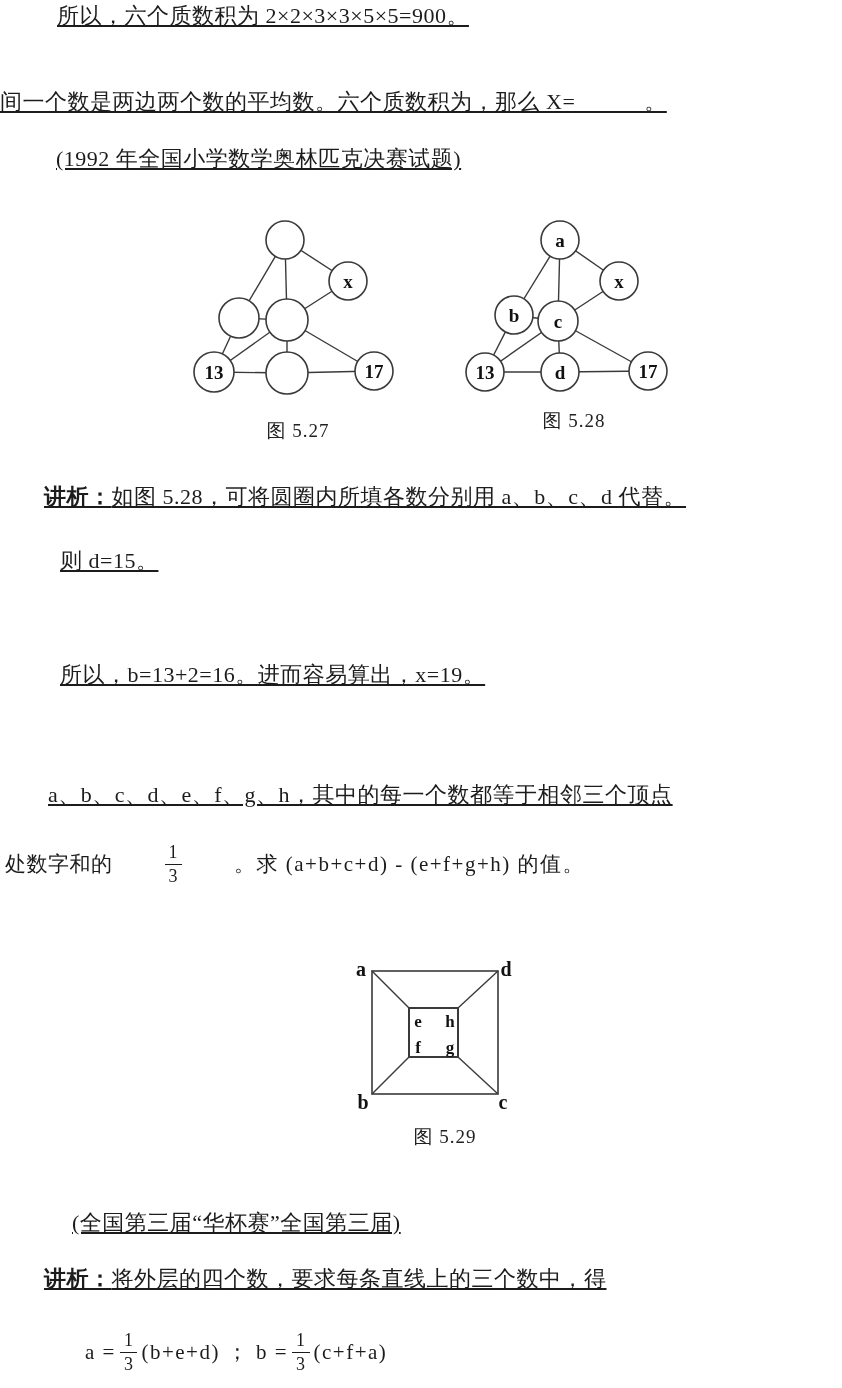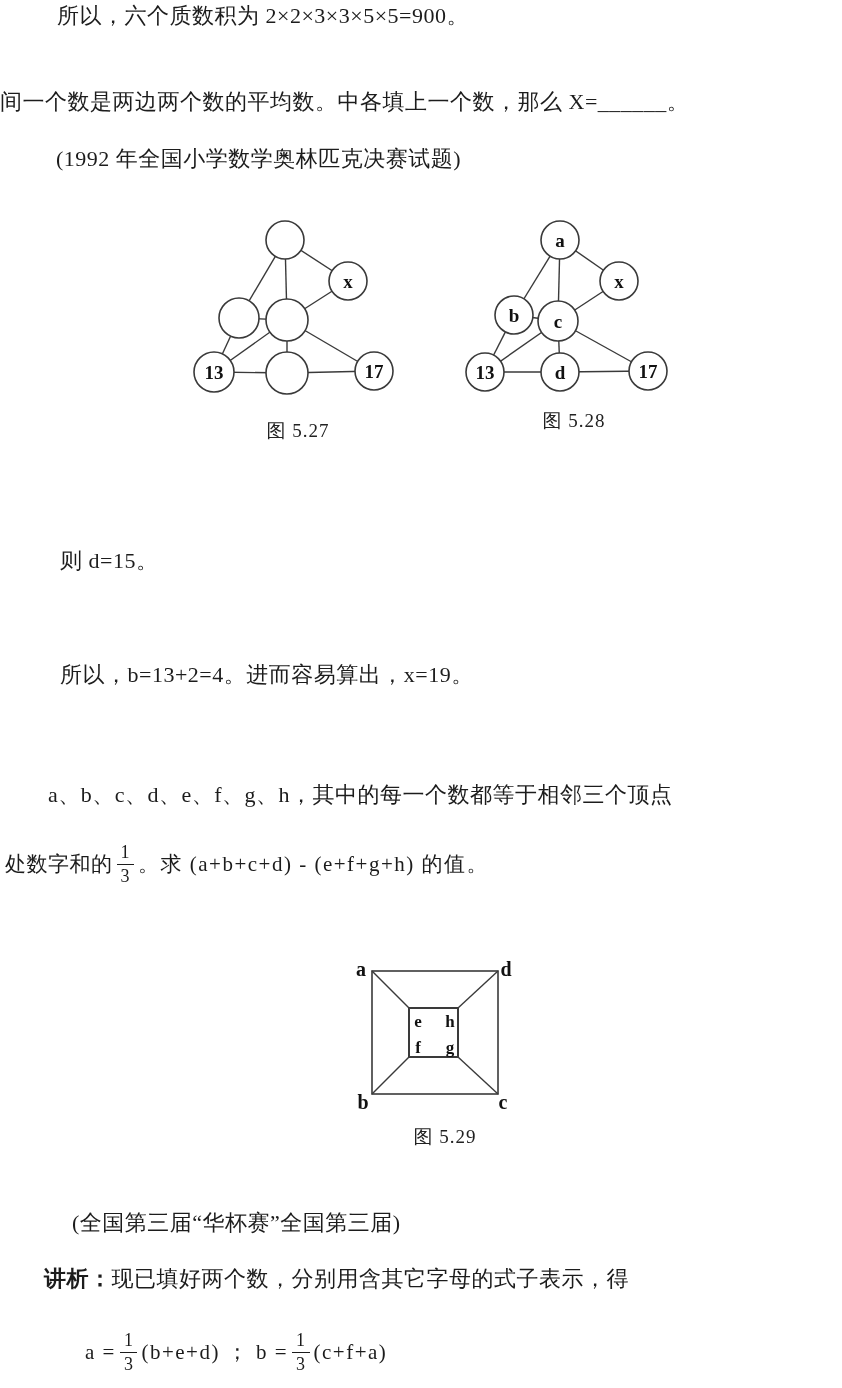--- a/index.html
+++ b/index.html
@@ -10,20 +10,21 @@
     font-family:"Liberation Serif","DejaVu Serif",serif;
     color:#1c1c1c;
     overflow:hidden;
   }
   .tline{
     position:absolute;
     font-size:22px;
     line-height:26px;
     white-space:nowrap;
     letter-spacing:0.5px;
+    text-decoration:underline;
   }
   .blabel{font-weight:bold;}
   .mathline{
     position:absolute;
     display:flex;
     align-items:center;
     font-size:21px;
     white-space:nowrap;
     letter-spacing:0.5px;
   }
@@ -61,21 +62,21 @@
     font-weight:bold;font-size:17px;fill:#111;text-anchor:middle;
   }
 </style>
 </head>
 <body>
 
 <div id="page">
 
   <div class="tline" style="left:57px;top:3px;">所以，六个质数积为 2×2×3×3×5×5=900。</div>
 
-  <div class="tline" style="left:0px;top:89px;">间一个数是两边两个数的平均数。中各填上一个数，那么 X=______。</div>
+  <div class="tline" style="left:0px;top:89px;">间一个数是两边两个数的平均数。六个质数积为，那么 X=______。</div>
 
   <div class="tline" style="left:56px;top:146px;">(1992 年全国小学数学奥林匹克决赛试题)</div>
 
   <div class="fig" style="left:180px;top:215px;">
     <svg width="230" height="235">
       <g>
         <line x1="105" y1="25" x2="59" y2="103"></line>
         <line x1="105" y1="25" x2="107" y2="105"></line>
         <line x1="105" y1="25" x2="168" y2="66"></line>
         <line x1="168" y1="66" x2="107" y2="105"></line>
@@ -135,27 +136,28 @@
         <text class="node-label" x="64" y="107">b</text>
         <text class="node-label" x="108" y="113">c</text>
         <text class="node-label" x="35" y="164">13</text>
         <text class="node-label" x="110" y="164">d</text>
         <text class="node-label" x="198" y="163">17</text>
       </g>
       <text class="fig-caption" x="124" y="212">图 5.28</text>
     </svg>
   </div>
 
+  <div class="tline" style="left:44px;top:484px;"><span class="blabel">讲析：</span><span>如图 5.28，可将圆圈内所填各数分别用 a、b、c、d 代替。</span></div>
 
   <div class="tline" style="left:60px;top:548px;">则 d=15。</div>
-  <div class="tline" style="left:60px;top:662px;">所以，b=13+2=4。进而容易算出，x=19。</div>
+  <div class="tline" style="left:60px;top:662px;">所以，b=13+2=16。进而容易算出，x=19。</div>
 
   <div class="tline" style="left:48px;top:782px;">a、b、c、d、e、f、g、h，其中的每一个数都等于相邻三个顶点</div>
 
-  <div class="mathline" style="left:5px;top:836px;height:56px;">
+  <div class="mathline" style="left:5px;top:836px;height:56px;gap:48px;">
     <span>处数字和的</span>
     <span class="frac">
         <span class="num">1</span>
         <span class="den">3</span>
       </span>
     <span class="mspan">。求 (a+b+c+d) - (e+f+g+h) 的值。</span>
   </div>
 
   <div class="fig" style="left:340px;top:950px;">
     <svg width="215" height="210">
@@ -174,21 +176,21 @@
       <text class="inner-label" x="78" y="77">e</text>
       <text class="inner-label" x="110" y="77">h</text>
       <text class="inner-label" x="78" y="103">f</text>
       <text class="inner-label" x="110" y="103">g</text>
       <text class="fig-caption" x="105" y="193">图 5.29</text>
     </svg>
   </div>
 
   <div class="tline" style="left:72px;top:1210px;">(全国第三届“华杯赛”全国第三届)</div>
 
-  <div class="tline" style="left:44px;top:1266px;"><span class="blabel">讲析：</span><span>现已填好两个数，分别用含其它字母的式子表示，得</span></div>
+  <div class="tline" style="left:44px;top:1266px;"><span class="blabel">讲析：</span><span>将外层的四个数，要求每条直线上的三个数中，得</span></div>
 
   <div class="mathline" style="left:85px;top:1322px;height:60px;">
     <span class="mspan">a =</span>
     <span class="frac">
         <span class="num">1</span>
         <span class="den">3</span>
       </span>
     <span class="mspan">(b+e+d) ； b =</span>
     <span class="frac">
         <span class="num">1</span>

